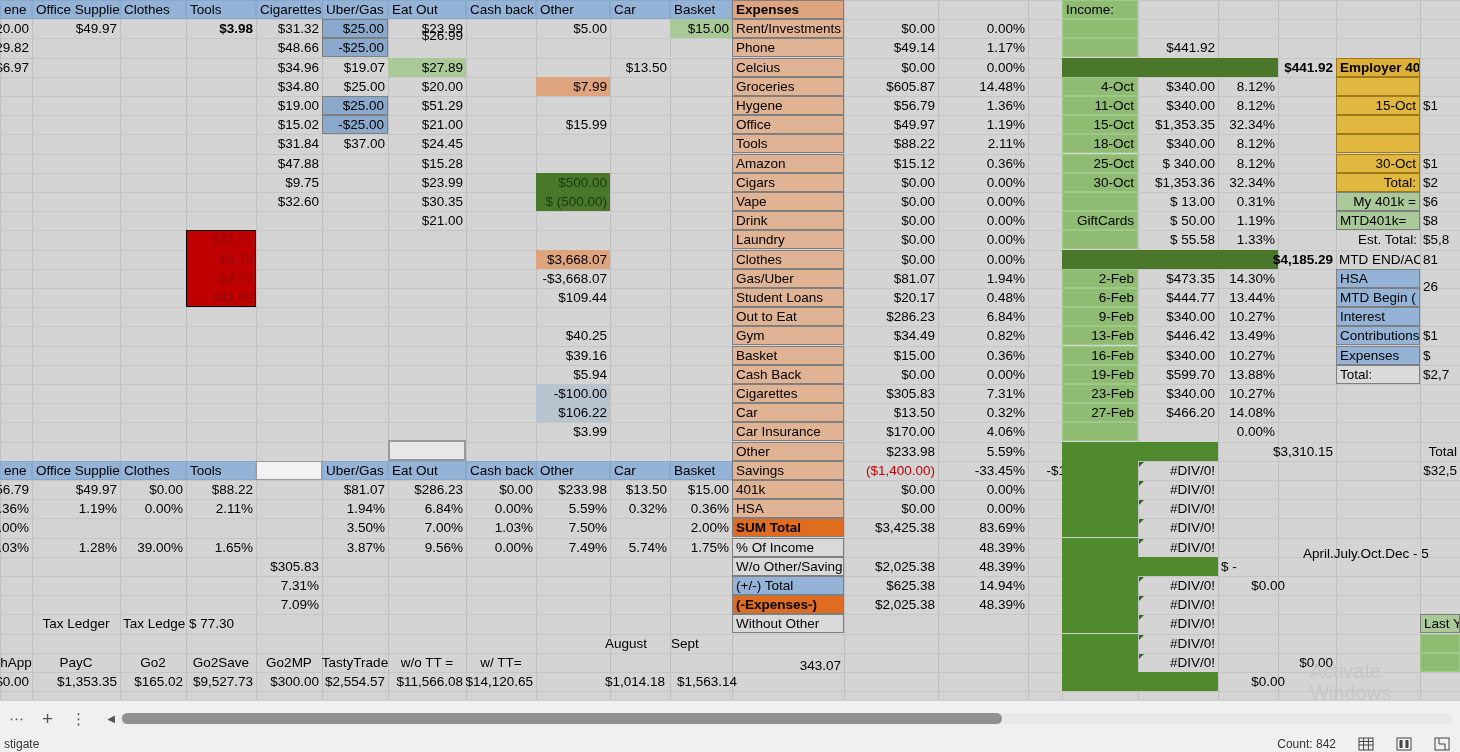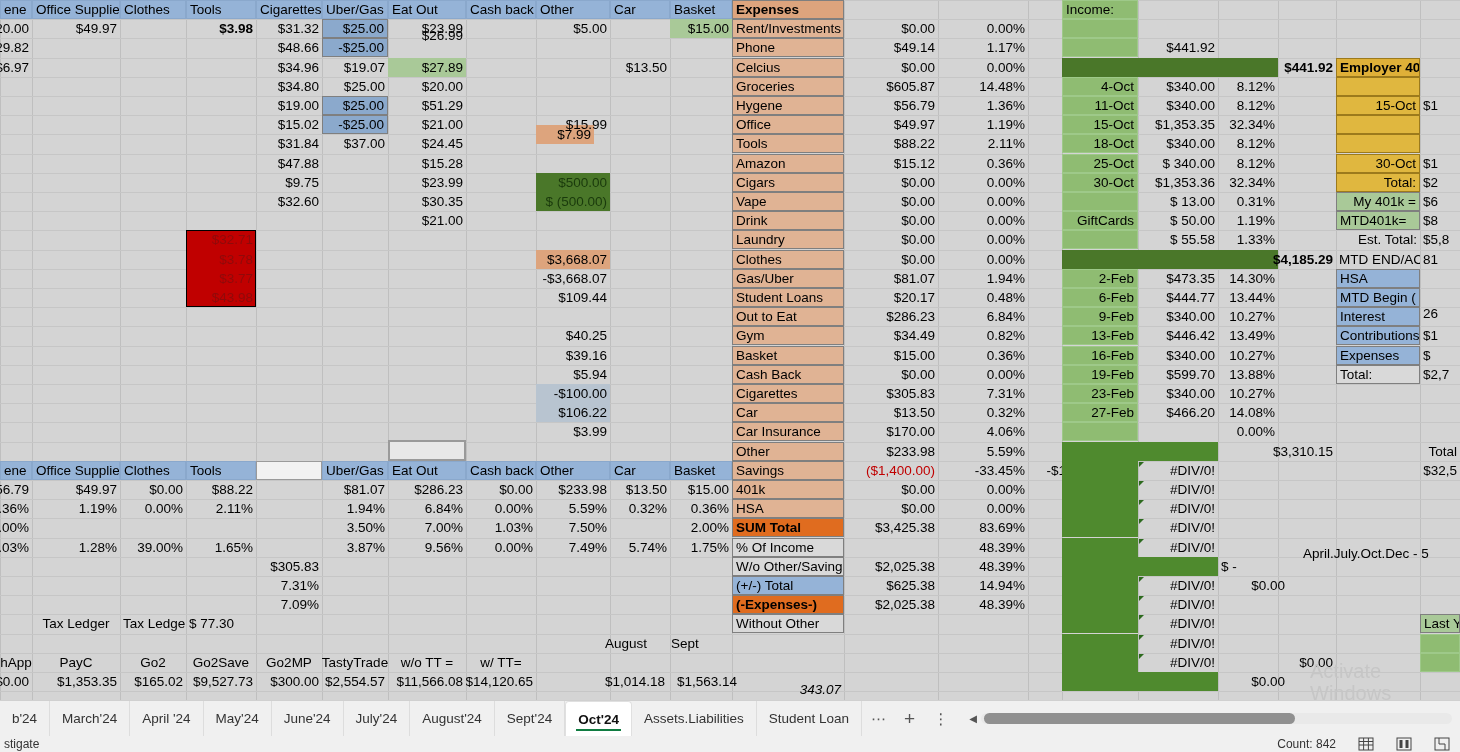--- a/index.html
+++ b/index.html
@@ -220,21 +220,21 @@
       <div class="cell fill-green-sm r" style="left: 388px; top: 58px; width: 78px;">$27.89</div>
       <div class="cell  r" style="left: 388px; top: 77px; width: 78px;">$20.00</div>
       <div class="cell  r" style="left: 388px; top: 96px; width: 78px;">$51.29</div>
       <div class="cell  r" style="left: 388px; top: 115px; width: 78px;">$21.00</div>
       <div class="cell  r" style="left: 388px; top: 134px; width: 78px;">$24.45</div>
       <div class="cell  r" style="left: 388px; top: 154px; width: 78px;">$15.28</div>
       <div class="cell  r" style="left: 388px; top: 173px; width: 78px;">$23.99</div>
       <div class="cell  r" style="left: 388px; top: 192px; width: 78px;">$30.35</div>
       <div class="cell  r" style="left: 388px; top: 211px; width: 78px;">$21.00</div>
       <div class="cell  r" style="left: 536px; top: 19px; width: 74px;">$5.00</div>
-      <div class="cell fill-tan r" style="left: 536px; top: 77px; width: 58px; margin-top: 48px;">$7.99</div>
+      <div class="cell fill-tan r" style="left: 536px; top: 77px; width: 74px;">$7.99</div>
       <div class="cell  r" style="left: 536px; top: 115px; width: 74px;">$15.99</div>
       <div class="cell fill-darkgreen-cell r" style="left: 536px; top: 173px; width: 74px; color: rgb(26, 58, 12);">$500.00</div>
       <div class="cell fill-darkgreen-cell r" style="left: 536px; top: 192px; width: 74px; color: rgb(26, 58, 12);">$ (500.00)</div>
       <div class="cell fill-tan r" style="left: 536px; top: 250px; width: 74px;">$3,668.07</div>
       <div class="cell  r" style="left: 536px; top: 269px; width: 74px;">-$3,668.07</div>
       <div class="cell  r" style="left: 536px; top: 288px; width: 74px;">$109.44</div>
       <div class="cell  r" style="left: 536px; top: 326px; width: 74px;">$40.25</div>
       <div class="cell  r" style="left: 536px; top: 346px; width: 74px;">$39.16</div>
       <div class="cell  r" style="left: 536px; top: 365px; width: 74px;">$5.94</div>
       <div class="cell fill-greysel r" style="left: 536px; top: 384px; width: 74px;">-$100.00</div>
@@ -463,21 +463,21 @@
       <div class="cell fill-green-lbl r" style="left: 1336px; top: 192px; width: 84px;">My 401k =</div>
       <div class="cell  l" style="left: 1420px; top: 192px; width: 40px;">$6</div>
       <div class="cell fill-green-lbl l" style="left: 1336px; top: 211px; width: 84px;">MTD401k=</div>
       <div class="cell  l" style="left: 1420px; top: 211px; width: 40px;">$8</div>
       <div class="cell  r" style="left: 1336px; top: 230px; width: 84px;">Est. Total:</div>
       <div class="cell  l" style="left: 1420px; top: 230px; width: 40px;">$5,8</div>
       <div class="cell  l" style="left: 1336px; top: 250px; width: 84px;">MTD END/ACT</div>
       <div class="cell  l" style="left: 1420px; top: 250px; width: 40px;">81</div>
       <div class="cell fill-blue l" style="left: 1336px; top: 269px; width: 84px;">HSA</div>
       <div class="cell fill-blue l" style="left: 1336px; top: 288px; width: 84px;">MTD Begin ( - </div>
-      <div class="cell  l" style="left: 1420px; top: 304px; width: 40px;">26</div>
+      <div class="cell  l" style="left: 1420px; top: 277px; width: 40px;">26</div>
       <div class="cell fill-blue l" style="left: 1336px; top: 307px; width: 84px;">Interest</div>
       <div class="cell fill-blue l" style="left: 1336px; top: 326px; width: 84px;">Contributions</div>
       <div class="cell  l" style="left: 1420px; top: 326px; width: 40px;">$1</div>
       <div class="cell fill-blue l" style="left: 1336px; top: 346px; width: 84px;">Expenses</div>
       <div class="cell  l" style="left: 1420px; top: 346px; width: 40px;">$</div>
       <div class="cell plain-box l" style="left: 1336px; top: 365px; width: 84px;">Total:</div>
       <div class="cell  l" style="left: 1420px; top: 365px; width: 40px;">$2,7</div>
       <div class="cell  r" style="left: 1380px; top: 442px; width: 80px;">Total</div>
       <div class="cell  r" style="left: 1380px; top: 461px; width: 80px;">$32,5</div>
       <div class="cell  l" style="left: 1300px; top: 504px; width: 160px; margin-top: 40px;">April.July.Oct.Dec - 5</div>
@@ -553,43 +553,30 @@
       <div class="cell  r" style="left: 120px; top: 672px; width: 66px;">$165.02</div>
       <div class="cell  r" style="left: 186px; top: 672px; width: 70px;">$9,527.73</div>
       <div class="cell  r" style="left: 256px; top: 672px; width: 66px;">$300.00</div>
       <div class="cell  r" style="left: 322px; top: 672px; width: 66px;">$2,554.57</div>
       <div class="cell  r" style="left: 388px; top: 672px; width: 78px;">$11,566.08</div>
       <div class="cell  r" style="left: 466px; top: 672px; width: 70px;">$14,120.65</div>
       <div class="cell  l" style="left: 602px; top: 634px; width: 66px;">August</div>
       <div class="cell  l" style="left: 668px; top: 634px; width: 66px;">Sept</div>
       <div class="cell  r" style="left: 596px; top: 672px; width: 72px;">$1,014.18</div>
       <div class="cell  r" style="left: 668px; top: 672px; width: 72px;">$1,563.14</div>
-      <div class="cell  r" style="left: 760px; top: 680px; width: 84px; font-style: italic;">343.07</div>
+      <div class="cell  r" style="left: 760px; top: 656px; width: 84px;">343.07</div>
     </div>
 
   <div id="watermark">
     <div id="wm1">Activate Windows</div>
 
   </div>
 </div>
 
 <div id="tabbar">
-  <div id="tabs-container" style="display:flex;">
-      <div class="tab">b'24</div>
-      <div class="tab">March'24</div>
-      <div class="tab">April '24</div>
-      <div class="tab">May'24</div>
-      <div class="tab">June'24</div>
-      <div class="tab">July'24</div>
-      <div class="tab">August'24</div>
-      <div class="tab">Sept'24</div>
-      <div class="tab active">Oct'24</div>
-      <div class="tab">Assets.Liabilities</div>
-      <div class="tab">Student Loan</div>
-    </div>
   <div class="tabicon">⋯</div>
   <div class="tabicon" style="font-size:19px;">+</div>
   <div class="tabicon">⋮</div>
   <div id="hscroll-wrap">
     <div class="arrowbtn">◀</div>
     <div id="hscroll-track">
       <div id="hscroll-thumb"></div>
     </div>
   </div>
 </div>

